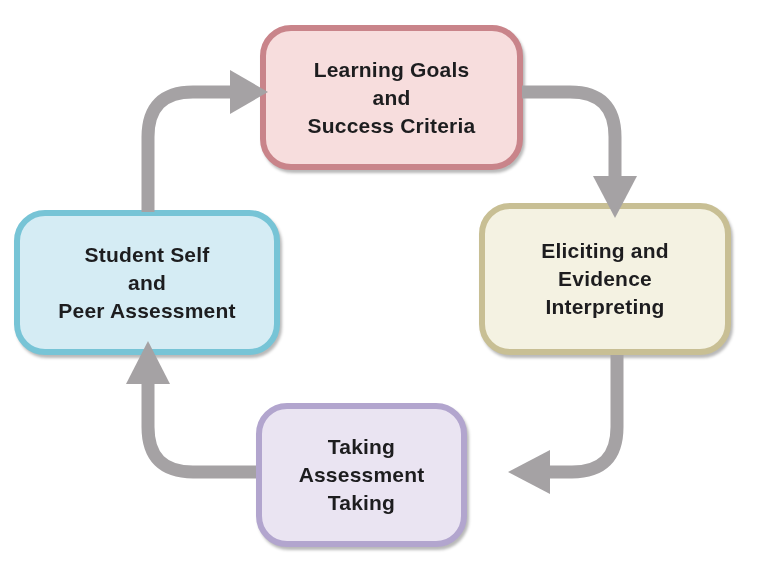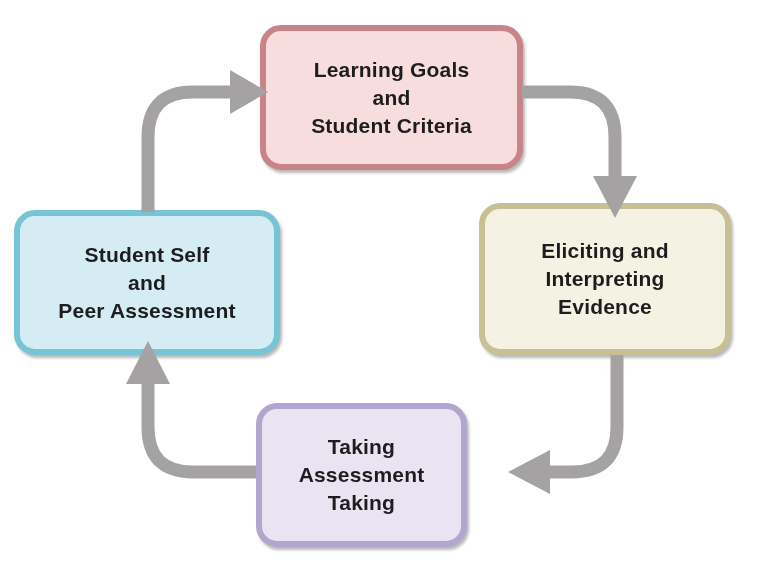--- a/index.html
+++ b/index.html
@@ -21,21 +21,21 @@
     top: 0;
     width: 768px;
     height: 563px;
     z-index: 2;
     pointer-events: none;
   }
   .node {
     position: absolute;
     box-sizing: border-box;
     border: 6px solid #999;
-    border-radius: 21px;
+    border-radius: 31px;
     box-shadow: 2px 3px 3px rgba(0,0,0,0.28);
     display: flex;
     align-items: center;
     justify-content: center;
     z-index: 1;
   }
   .node-text {
     display: flex;
     flex-direction: column;
     align-items: center;
@@ -55,29 +55,29 @@
 </style>
 </head>
 <body>
 
 <div class="canvas">
 
   <div class="node node-top" style="background-color: rgb(247, 221, 221); border-color: rgb(201, 132, 138);">
     <div class="node-text">
       <span>Learning Goals</span>
       <span>and</span>
-      <span>Student Criteria</span>
+      <span>Success Criteria</span>
     </div>
   </div>
 
   <div class="node node-right" style="background-color: rgb(244, 242, 226); border-color: rgb(200, 191, 148);">
     <div class="node-text">
       <span>Eliciting and</span>
+      <span>Evidence</span>
       <span>Interpreting</span>
-      <span>Evidence</span>
     </div>
   </div>
 
   <div class="node node-bottom" style="background-color: rgb(234, 228, 242); border-color: rgb(178, 165, 206);">
     <div class="node-text">
       <span>Taking</span>
       <span>Assessment</span>
       <span>Taking</span>
     </div>
   </div>

